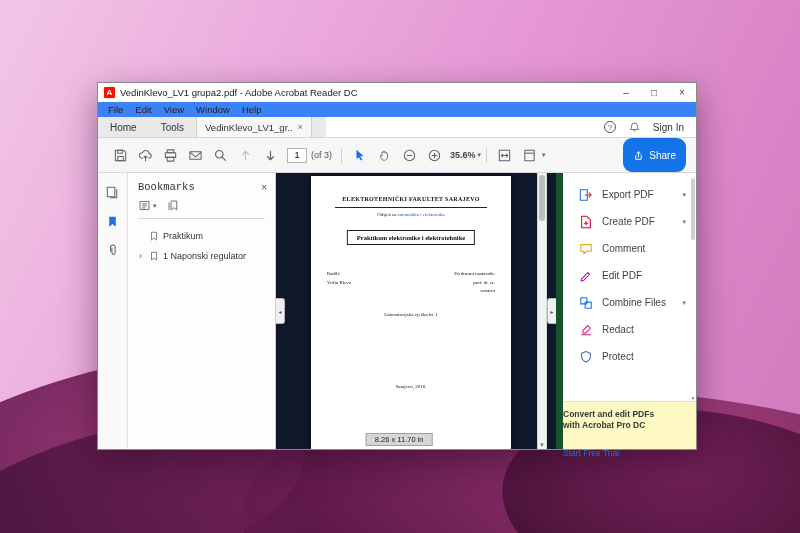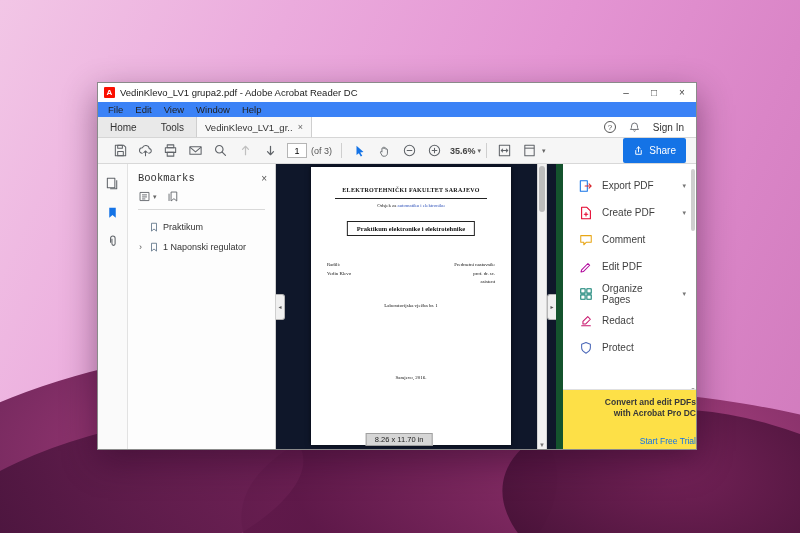--- a/index.html
+++ b/index.html
@@ -29,42 +29,42 @@
   .title { font-size:9.5px; color:#1a1a1a; white-space:nowrap; }
   .win-controls { margin-left:auto; display:flex; height:100%; }
   .wc { width:28px; display:flex; align-items:center; justify-content:center; font-size:10px; color:#444; }
 
   
   .menubar { flex:0 0 15px; display:flex; align-items:center; padding-left:4px; background:#3b82f6; }
   .menu-item { padding:0 6px; font-size:9.5px; color:#222; }
 
   
   .tabbar { flex:0 0 21px; display:flex; align-items:stretch; background:#fff; border-bottom:1px solid #d6d6d6; }
-  .tabs-left { display:flex; align-items:stretch; background:#e9e9e9; }
+  .tabs-left { display:flex; align-items:stretch; background:#e9e9e9; padding-right:14px; }
   .tab { padding:0 12px; display:flex; align-items:center; font-size:10px; color:#333; }
   .doc-tab { background:#f8f8f8; border-left:1px solid #cfcfcf; border-right:1px solid #cfcfcf;
     padding:0 8px; display:flex; align-items:center; gap:6px; max-width:116px; }
   .doc-tab .dt-label { font-size:9.5px; white-space:nowrap; overflow:hidden; }
   .tab-close { font-size:9px; color:#666; }
   .tabbar-right { margin-left:auto; display:flex; align-items:center; gap:12px; padding-right:12px; }
   .help-circle { width:12px; height:12px; border:1px solid #555; border-radius:50%;
     font-size:8px; color:#555; display:flex; align-items:center; justify-content:center; }
   .signin { font-size:10px; color:#333; }
 
   
   .toolbar { flex:0 0 26px; display:flex; align-items:center; background:#f6f6f6;
     border-bottom:1px solid #d8d8d8; padding:0 10px; }
   .tb-btn { width:25px; height:20px; display:flex; align-items:center; justify-content:center; flex:0 0 auto; }
   .tb-sep { width:1px; height:15px; background:#cfcfcf; margin:0 5px; flex:0 0 auto; }
   .page-input { width:20px; height:15px; border:1px solid #b5b5b5; background:#fff;
     text-align:center; font-size:9px; margin:0 4px 0 4px; font-family:"Liberation Sans",sans-serif; }
   .page-count { font-size:9px; color:#555; margin-right:4px; white-space:nowrap; }
   .zoom-val { font-size:9px; color:#444; margin:0 2px 0 3px; white-space:nowrap;font-weight:bold; }
   .chev { font-size:7px; color:#666; }
-  .share-btn { margin-left:auto; background:#1473e6; color:#fff; height:25px; border-radius:2px;
+  .share-btn { margin-left:auto; background:#1473e6; color:#fff; height:34px; border-radius:9px;
     display:flex; align-items:center; gap:5px; padding:0 10px; font-size:10px; flex:0 0 auto; }
 
   
   .content { flex:1; display:flex; min-height:0; }
 
   .icon-strip { flex:0 0 30px; background:#fafafa; border-right:1px solid #e2e2e2;
     display:flex; flex-direction:column; align-items:center; padding-top:10px; gap:11px; }
   .strip-btn { width:18px; height:18px; display:flex; align-items:center; justify-content:center; }
 
   .bookmarks { flex:0 0 148px; background:#fdfdfd; border-right:1px solid #cfcfcf; position:relative; font-size:9px; }
@@ -109,22 +109,22 @@
     font-family:"Liberation Sans", sans-serif; white-space:nowrap; z-index:6; }
 
   .tools-panel { flex:0 0 140px; background:#fff; border-left:7px solid #14532d; position:relative; }
   .tools-list { padding-top:8px; }
   .tool-item { display:flex; align-items:center; height:27px; padding:0 10px 0 16px; gap:9px;
     font-size:10px; color:#3f3f3f; }
   .tool-item .t-chev { margin-left:auto; font-size:7px; color:#777; }
   .tp-scrollbar { position:absolute; top:0; right:0; width:6px; height:232px; }
   .tp-thumb { position:absolute; top:5px; right:1px; width:4px; height:62px; background:#cfcfcf; border-radius:2px; }
   .tp-down { position:absolute; top:222px; right:0; width:100%; text-align:center; font-size:5px; color:#888; }
-  .promo { position:absolute; bottom:0; left:0; right:0; height:60px; border-top:1px solid #e0e0e0;
-    text-align:right; padding-top:7px; background:#fde047; }
+  .promo { position:absolute; bottom:0; left:0; right:0; height:48px; border-top:1px solid #e0e0e0;
+    text-align:left; padding-top:7px; background:#fef9c3; }
   .promo-line { font-size:8.5px; font-weight:bold; color:#383838; line-height:1.3; }
   .promo-cta { margin-top:17px; font-size:8.5px; color:#1473e6; }
 
   svg { display:block; }
 </style>
 </head>
 <body>
 
 <div class="desktop">
   <div class="wp wp1"></div>
@@ -387,31 +387,29 @@
             <span>Comment</span>
           </div>
 
           <div class="tool-item">
             <svg width="14" height="14" viewBox="0 0 16 16" fill="none" stroke="#b30b9e" stroke-width="1.2" stroke-linejoin="round">
               <path d="M3 11.2 10.2 4l2 2L5 13.2l-2.7.5z"></path>
             </svg>
             <span>Edit PDF</span>
           </div>
 
-
-          <div class="tool-item">
-            <svg width="14" height="14" viewBox="0 0 16 16" fill="none" stroke="#0d7f71" stroke-width="1.2" stroke-linejoin="round">
-              <rect x="2" y="2" width="5" height="5"></rect>
-                <rect x="9" y="2" width="5" height="5"></rect>
-                <rect x="2" y="9" width="5" height="5"></rect>
-                <rect x="9" y="9" width="5" height="5"></rect>
-            </svg>
-            <span>Organize Pages</span>
+          <div class="tool-item">
+            <svg width="14" height="14" viewBox="0 0 16 16" fill="none" stroke="#1473e6" stroke-width="1.2" stroke-linejoin="round">
+              <rect x="2" y="2" width="7" height="7"></rect>
+                <rect x="7" y="7" width="7" height="7"></rect>
+            </svg>
+            <span>Combine Files</span>
             <span class="t-chev">▾</span>
           </div>
+
 
           <div class="tool-item">
             <svg width="14" height="14" viewBox="0 0 16 16" fill="none" stroke="#c9186e" stroke-width="1.2" stroke-linecap="round" stroke-linejoin="round">
               <path d="M3 13.5h10"></path>
                 <path d="M10 3l3 3-5.5 5.5H4.5V8.5z"></path>
             </svg>
             <span>Redact</span>
           </div>
 
           <div class="tool-item">

